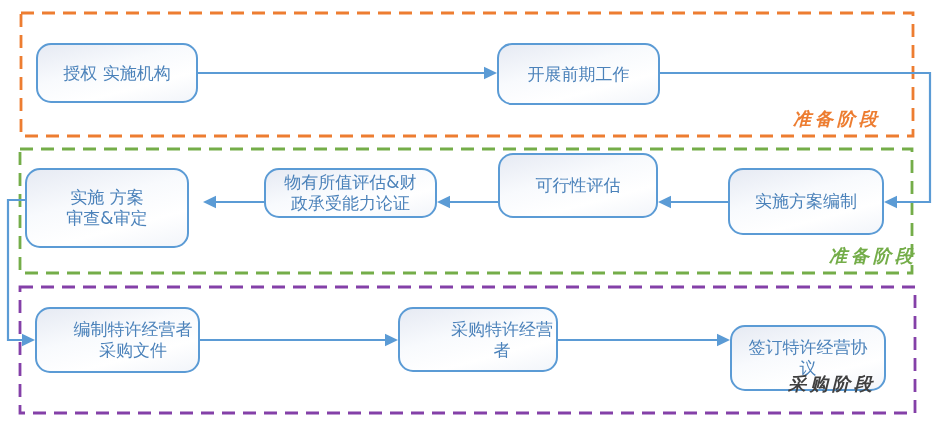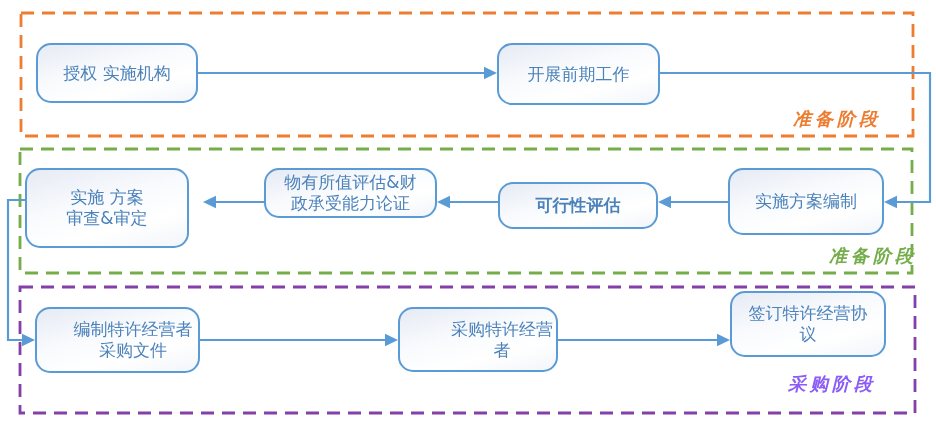--- a/index.html
+++ b/index.html
@@ -15,31 +15,31 @@
     background:linear-gradient(165deg,#e6eaf3 0%,#f8fafd 40%,#ffffff 70%,#f2f5fa 100%);
     color:#4b82ba;font-size:17px;line-height:21px;
     box-sizing:border-box;
   }
   .phase-label{
     position:absolute;font-family:"DejaVu Serif","Liberation Serif",serif;
     font-style:italic;font-size:18px;letter-spacing:4px;font-weight:bold;
   }
   .phase-label.identify{color:#ED7D31;}
   .phase-label.prepare{color:#74AD49;margin-left:36px;}
-  .phase-label.procure{color:#8b5cf6;font-family:Liberation Serif, serif;}
+  .phase-label.procure{color:#404040;font-family:Liberation Serif, serif;}
   
   .n-authorize        {left:36px;  top:43px;  width:162px; height:60px;}
   .n-preliminary      {left:497px; top:43px;  width:163px; height:62px;}
   .n-plan-review      {left:25px;  top:168px; width:164px; height:80px;}
   .n-vfm              {left:264px; top:168px; width:173px; height:50px;}
-  .n-feasibility      {left:498px; top:182px; width:160px; height:47px;font-weight:bold;}
+  .n-feasibility      {left:498px; top:153px; width:160px; height:65px;}
   .n-plan-draft       {left:728px; top:168px; width:156px; height:67px;}
   .n-bid-docs         {left:35px;  top:307px; width:165px; height:66px;padding-left:31px;}
   .n-procure-operator {left:398px; top:307px; width:160px; height:65px;padding-left:48px;}
-  .n-sign-agreement   {left:730px; top:291px; width:156px; height:66px;}
+  .n-sign-agreement   {left:730px; top:325px; width:156px; height:66px;}
   .l-identify{left:793px;top:107px;}
   .l-prepare {left:793px;top:244px;}
   .l-procure {left:788px;top:372px;}
 </style>
 </head>
 <body>
 
 <div id="canvas">
 
   <svg id="wires" viewBox="0 0 936 433" xmlns="http://www.w3.org/2000/svg">

